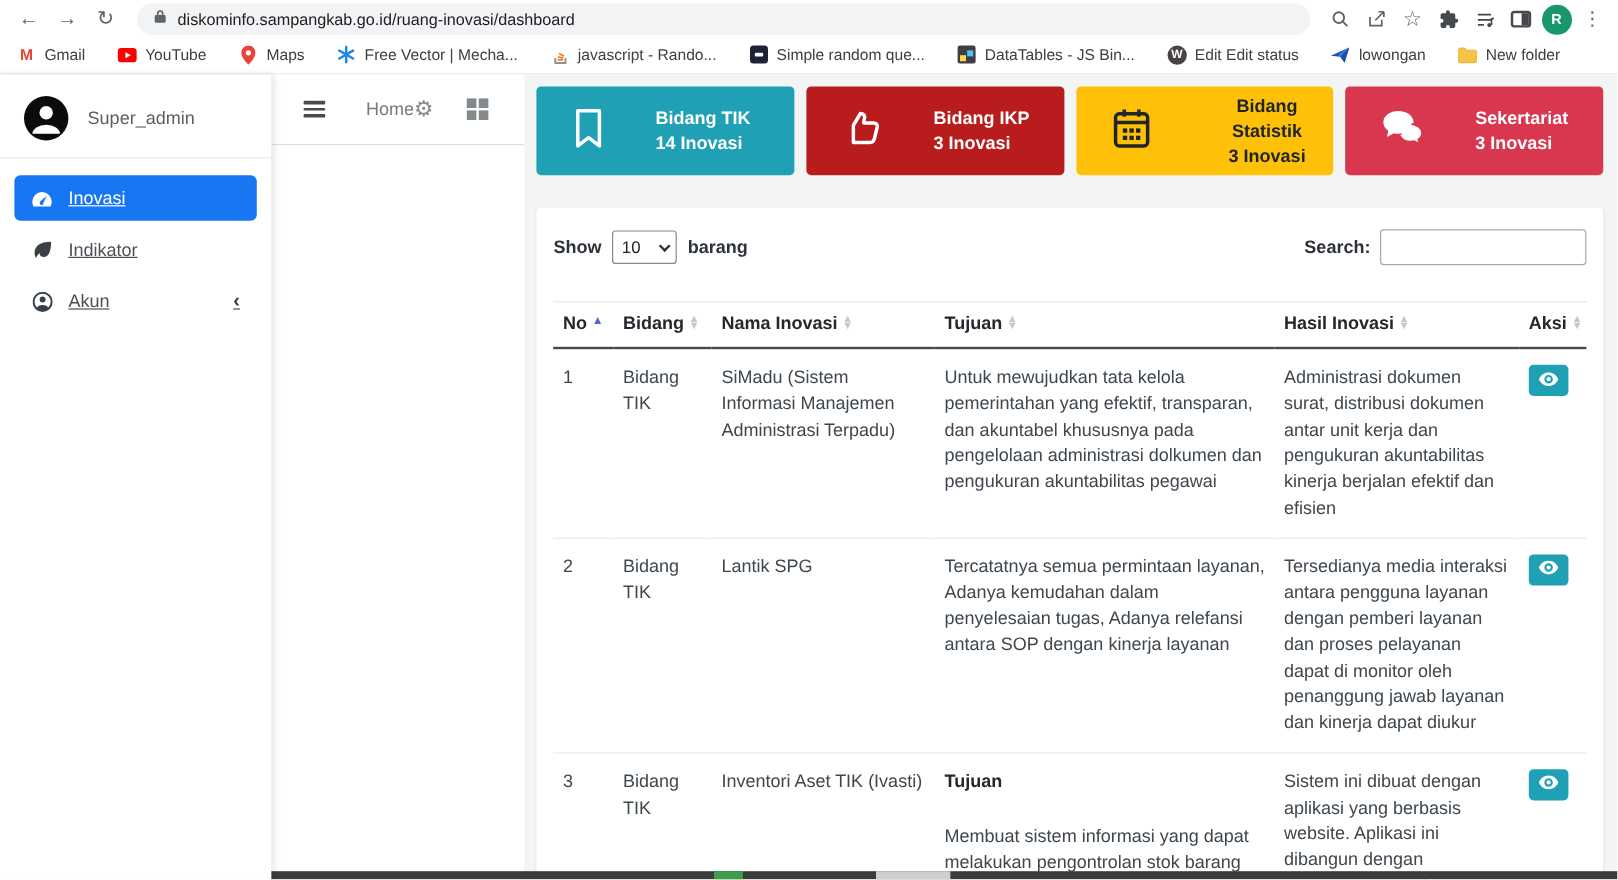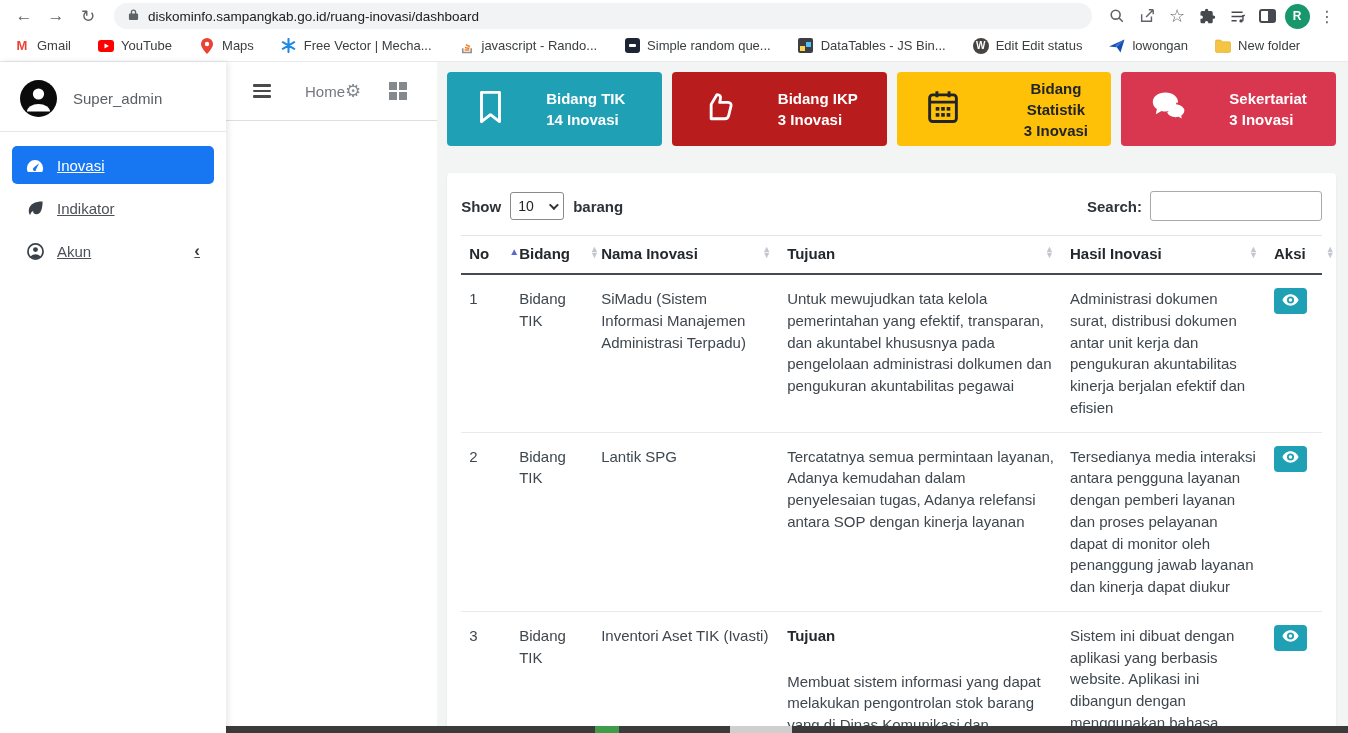--- a/index.html
+++ b/index.html
@@ -66,35 +66,35 @@
   .card { height:74px; border-radius:4px; display:flex; align-items:center; padding-left:30px;
           color:#fff; gap:42px; }
   .card .c-txt { font-size:15px; font-weight:bold; line-height:21px; }
   .c-teal { background:#1fa0b4; }
   .c-green { background:#b91c1c; }
   .c-yellow { background:#ffc107; color:#212529;text-align:center; }
   .c-red { background:#d93750; }
 
   .panel { background:#fff; border-radius:4px; margin-top:27px; padding:18px 14px;
            box-shadow:0 1px 3px rgba(0,0,0,.06); min-height:520px; }
-  .controls { display:flex; align-items:center; justify-content:space-between; margin-bottom:14px; }
+  .controls { display:flex; align-items:center; justify-content:space-between; margin-bottom:30px; }
   .ctl-left { display:flex; align-items:center; gap:9px; font-size:15px; font-weight:bold; color:#2d3339; }
   .len-select { width:54px; height:28px; border:1px solid #8a8a8a; border-radius:3px; background:#fff;
                 display:flex; align-items:center; justify-content:space-between; padding:0 7px;
                 font-size:14px; font-weight:normal; color:#212529; }
   .len-select .caret { width:7px; height:7px; border-right:2px solid #333; border-bottom:2px solid #333;
                        transform:rotate(45deg) translateY(-2px); }
   .ctl-right { display:flex; align-items:center; gap:8px; font-size:15px; font-weight:bold; color:#2d3339; }
   .search-input { width:172px; height:30px; border:1px solid #a9a9a9; border-radius:3px; padding:0 8px;
                   font-size:14px; font-family:inherit; }
 
   table.dt { width:100%; border-collapse:collapse; table-layout:fixed; font-size:15px; }
   .dt thead th { text-align:left; padding:9px 8px 11px 8px; border-top:1px solid #e5e5e5;
                  border-bottom:2px solid #434a51; color:#23282d; font-size:15px; }
-  .th-in { display:flex; align-items:flex-start; justify-content:space-between; gap:20px; }
+  .th-in { display:flex; align-items:flex-start; gap:4px; }
   .sorts { display:flex; flex-direction:column; line-height:.62; padding-top:2px; }
   .sorts .s { font-size:9px; color:#c4c7cd; }
   .sort-on { font-size:10px; color:#5a67cf; padding-top:1px; }
   .dt tbody td { padding:13px 8px; border-bottom:1px solid #e9e9e9; vertical-align:top;
                  color:#3f474e; line-height:1.45; }
   .tj-head { font-weight:bold; color:#23282d; margin-bottom:24px; }
   .eye-btn { width:33px; height:26px; background:#1fa0b4; border:none; border-radius:4px;
              display:flex; align-items:center; justify-content:center; }
 
   .taskbar-strip { position:absolute; left:226px; right:0; bottom:0; height:7px; background:#3b3b3b; }

